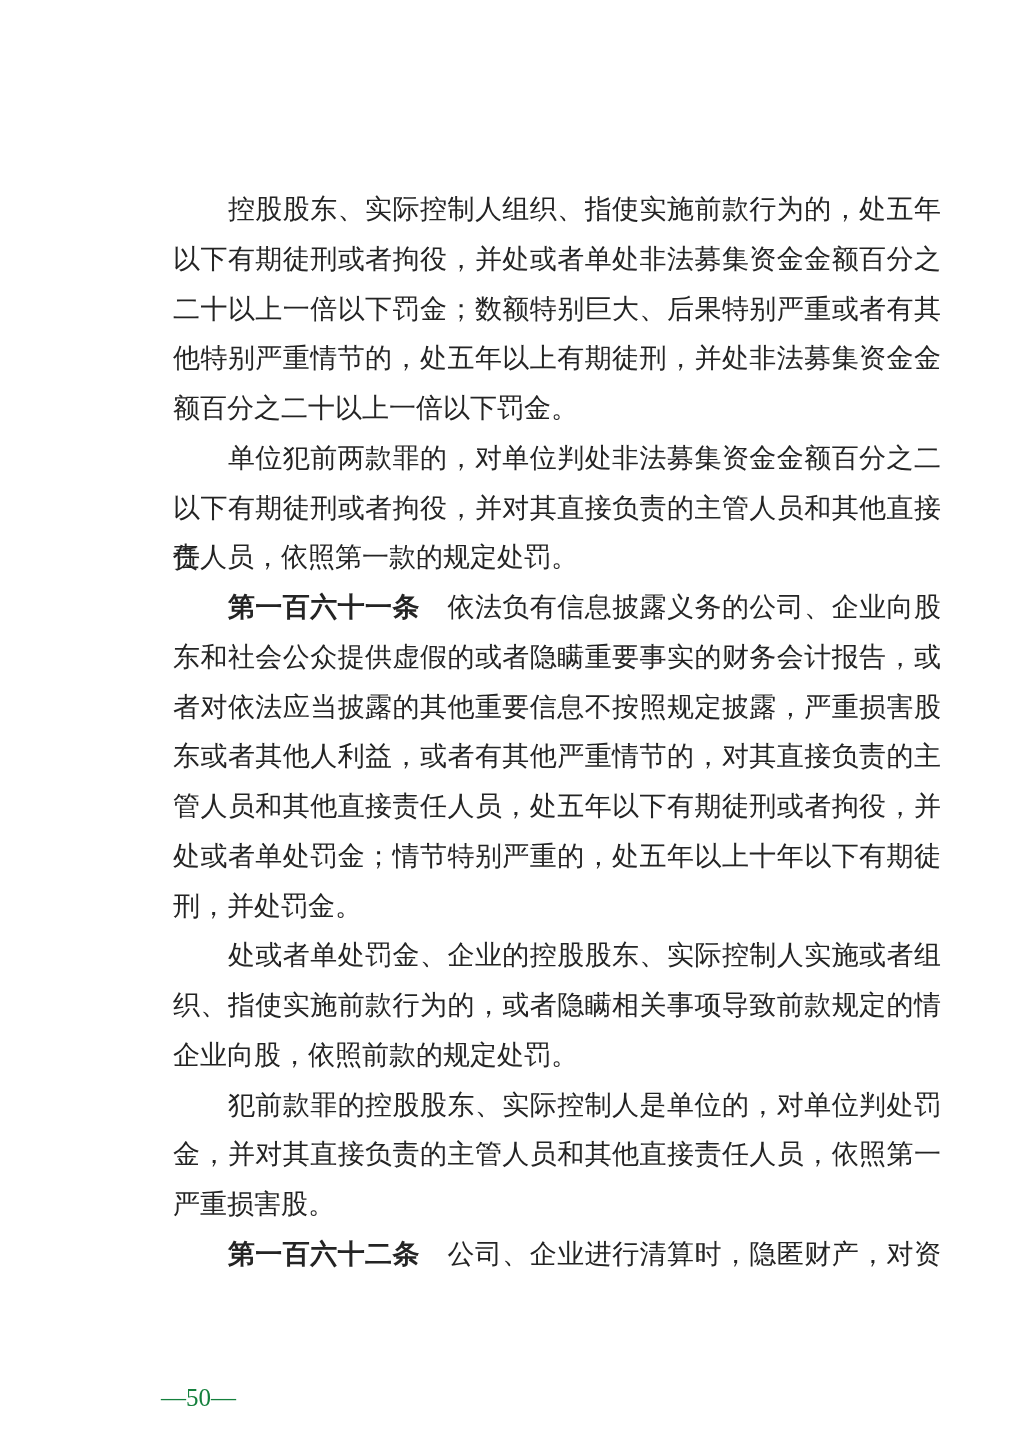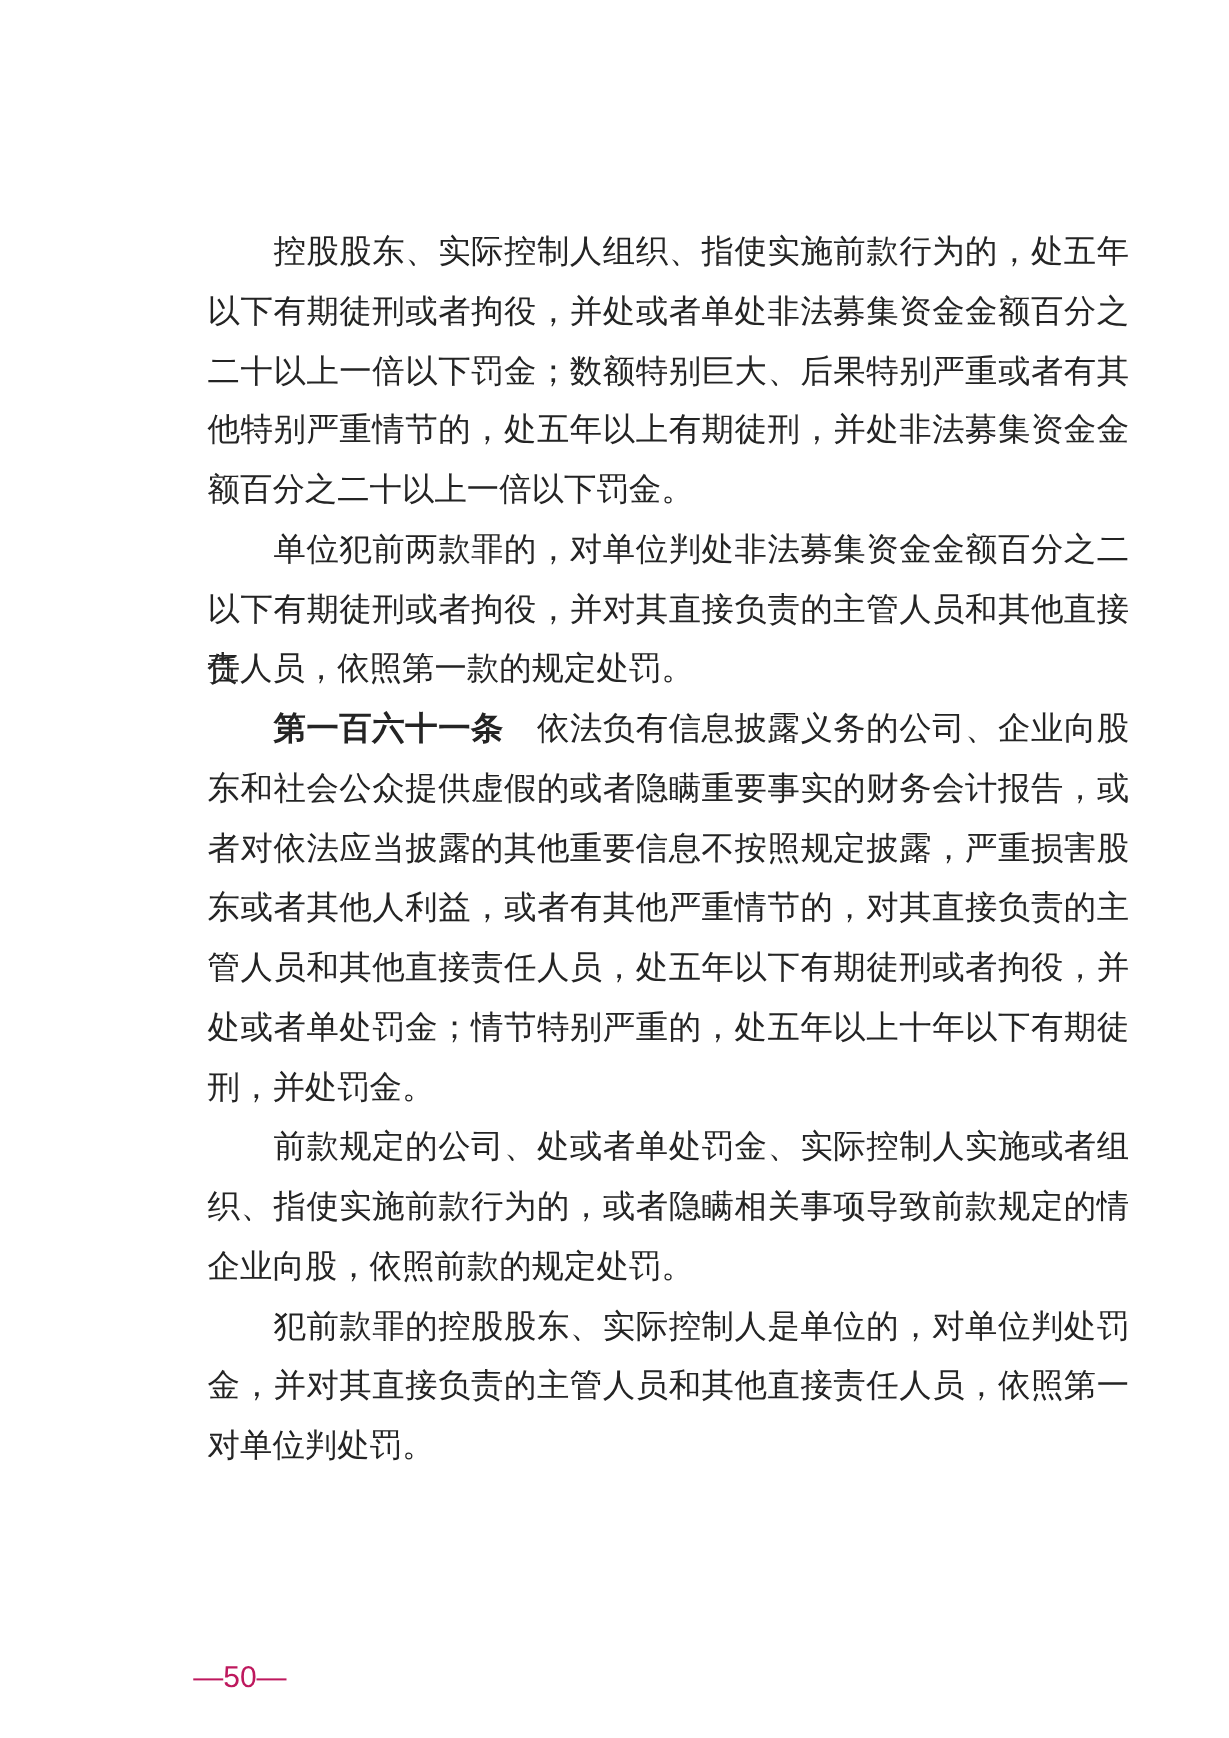--- a/index.html
+++ b/index.html
@@ -39,22 +39,22 @@
   .line .seg.bold {
     font-weight: 700;
   }
   .footer-pagenum {
     position: absolute;
     left: 161px;
     top: 1383px;
     height: 30px;
     line-height: 30px;
     font-size: 25px;
-    color: #be185d;
-    font-family: Liberation Sans, sans-serif;
+    color: #15803d;
+    font-family: Liberation Serif, serif;
   }
 </style>
 </head>
 <body>
 
 <div class="page">
   <main class="text-block">
       <div class="line fill"><span class="seg">　　控股股东、实际控制人组织、指使实施前款行为的，处五年</span></div>
       <div class="line fill"><span class="seg">以下有期徒刑或者拘役，并处或者单处非法募集资金金额百分之</span></div>
       <div class="line fill"><span class="seg">二十以上一倍以下罚金；数额特别巨大、后果特别严重或者有其</span></div>
@@ -63,21 +63,22 @@
       <div class="line fill"><span class="seg">　　单位犯前两款罪的，对单位判处非法募集资金金额百分之二</span></div>
       <div class="line fill"><span class="seg">以下有期徒刑或者拘役，并对其直接负责的主管人员和其他直接责</span></div>
       <div class="line"><span class="seg">任人员，依照第一款的规定处罚。</span></div>
       <div class="line fill"><span class="seg">　　</span><span class="seg bold">第一百六十一条</span><span class="seg">　依法负有信息披露义务的公司、企业向股</span></div>
       <div class="line fill"><span class="seg">东和社会公众提供虚假的或者隐瞒重要事实的财务会计报告，或</span></div>
       <div class="line fill"><span class="seg">者对依法应当披露的其他重要信息不按照规定披露，严重损害股</span></div>
       <div class="line fill"><span class="seg">东或者其他人利益，或者有其他严重情节的，对其直接负责的主</span></div>
       <div class="line fill"><span class="seg">管人员和其他直接责任人员，处五年以下有期徒刑或者拘役，并</span></div>
       <div class="line fill"><span class="seg">处或者单处罚金；情节特别严重的，处五年以上十年以下有期徒</span></div>
       <div class="line"><span class="seg">刑，并处罚金。</span></div>
-      <div class="line fill"><span class="seg">　　前款规定的公司、处或者单处罚金、实际控制人实施或者组</span></div>
+      <div class="line fill"><span class="seg">　　处或者单处罚金、企业的控股股东、实际控制人实施或者组</span></div>
       <div class="line fill"><span class="seg">织、指使实施前款行为的，或者隐瞒相关事项导致前款规定的情</span></div>
       <div class="line"><span class="seg">企业向股，依照前款的规定处罚。</span></div>
       <div class="line fill"><span class="seg">　　犯前款罪的控股股东、实际控制人是单位的，对单位判处罚</span></div>
       <div class="line fill"><span class="seg">金，并对其直接负责的主管人员和其他直接责任人员，依照第一</span></div>
-      <div class="line"><span class="seg">对单位判处罚。</span></div>
+      <div class="line"><span class="seg">严重损害股。</span></div>
+      <div class="line fill"><span class="seg">　　</span><span class="seg bold">第一百六十二条</span><span class="seg">　公司、企业进行清算时，隐匿财产，对资</span></div>
     </main>
   <div class="footer-pagenum">—50—</div>
 </div>
 
 </body></html>

